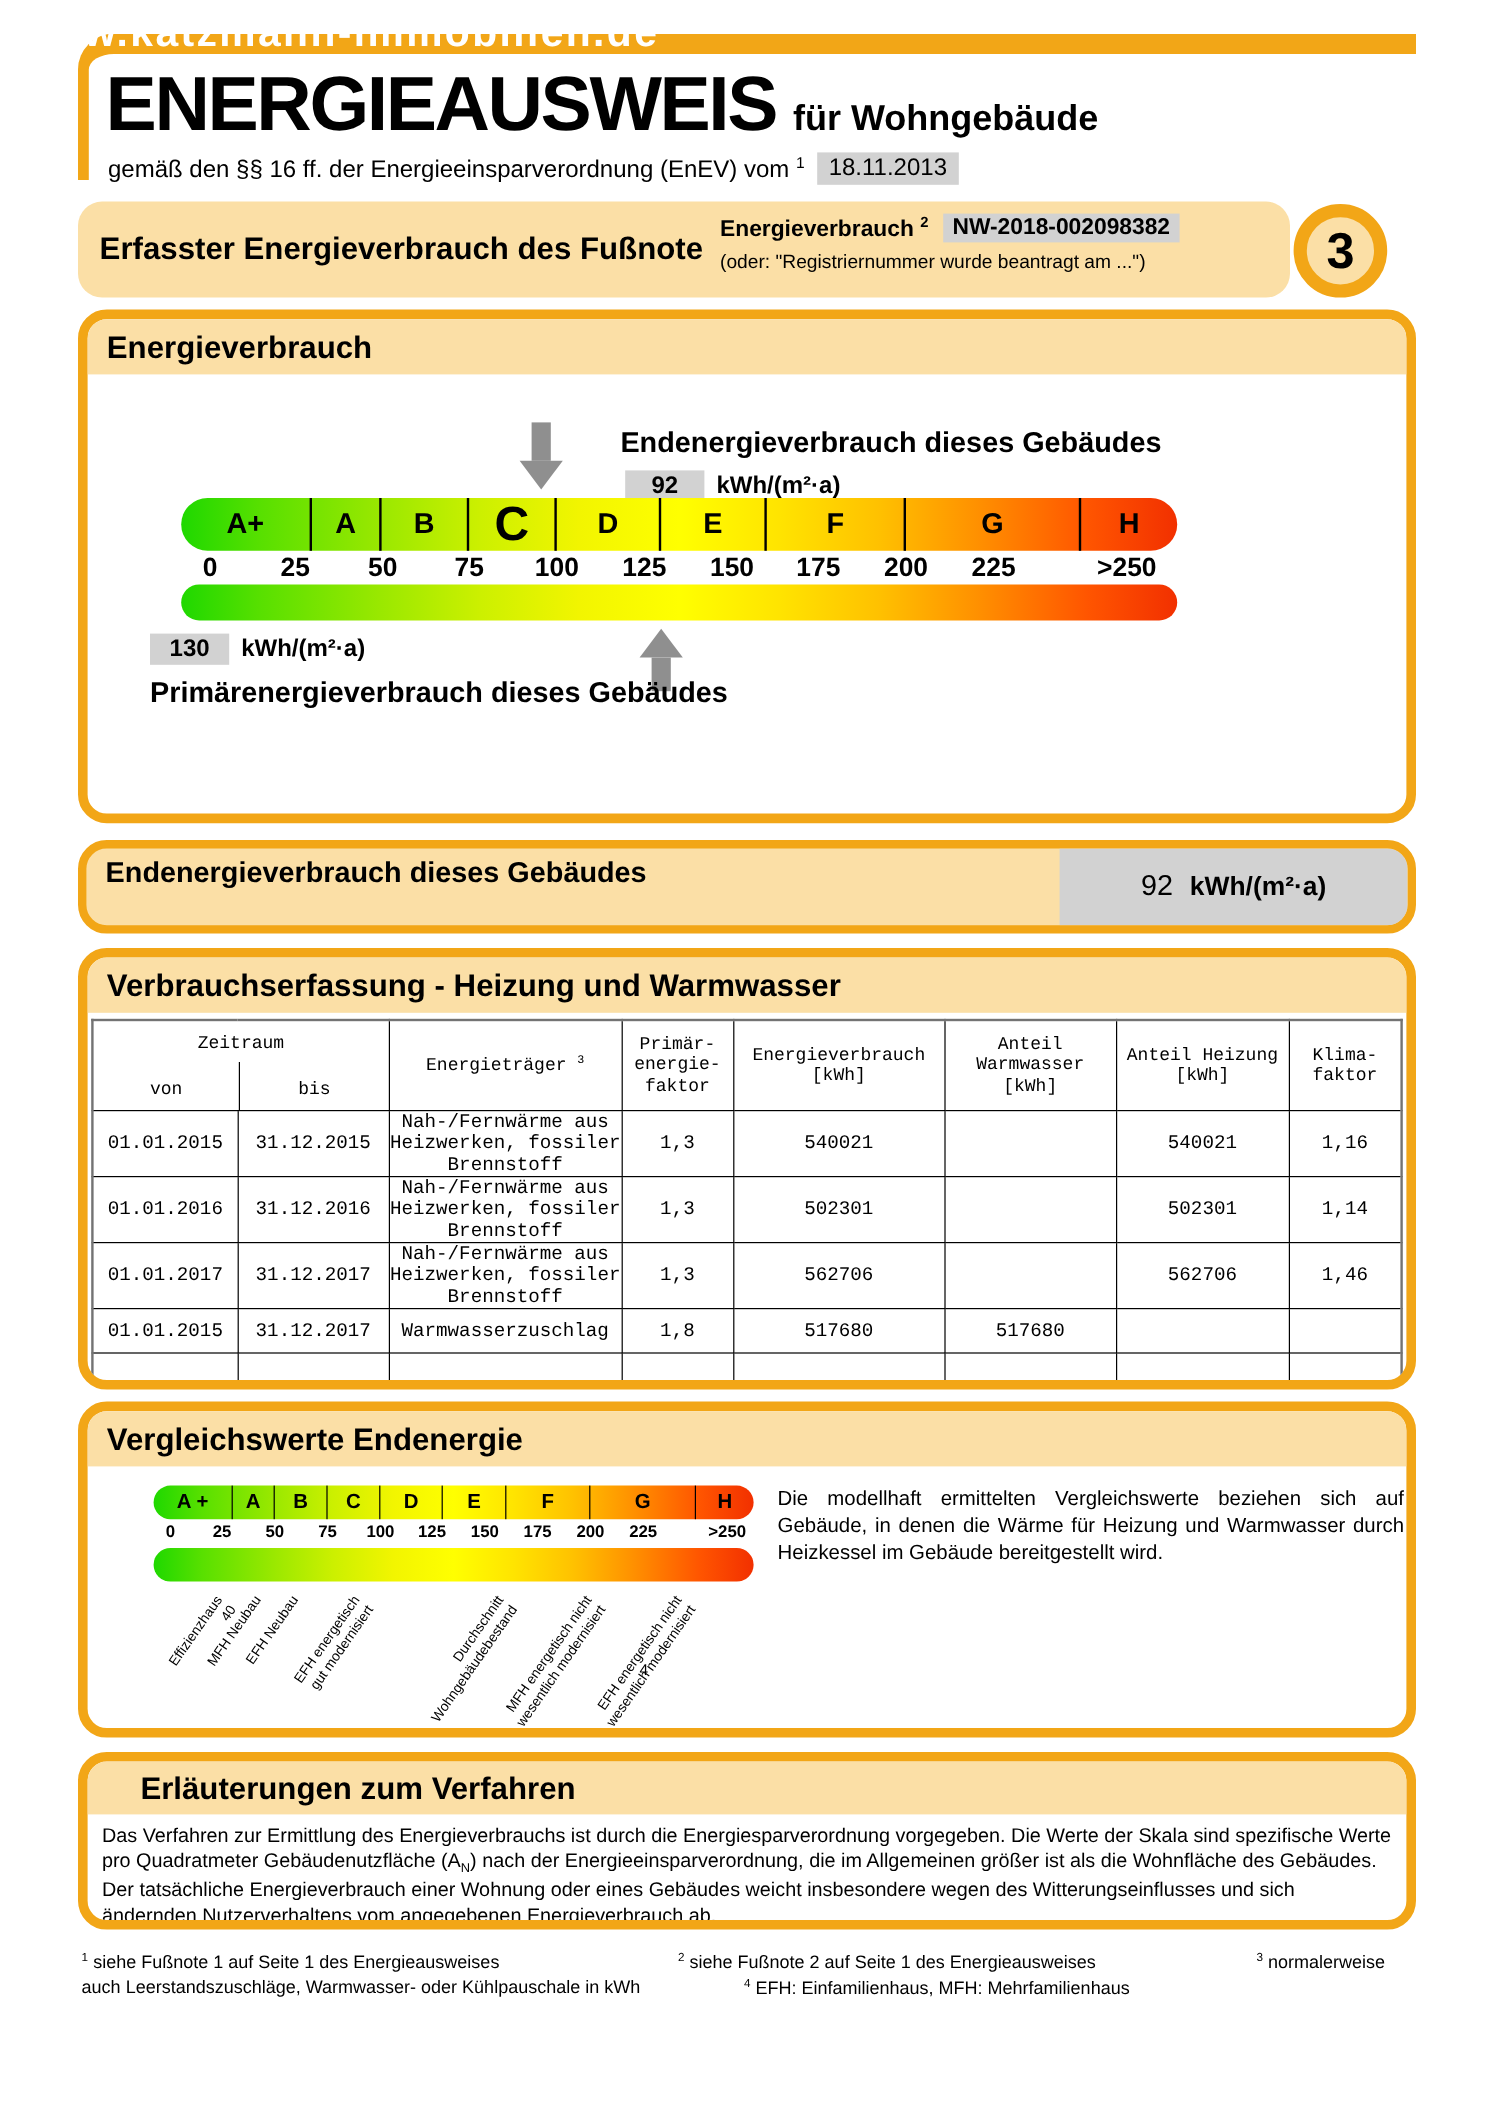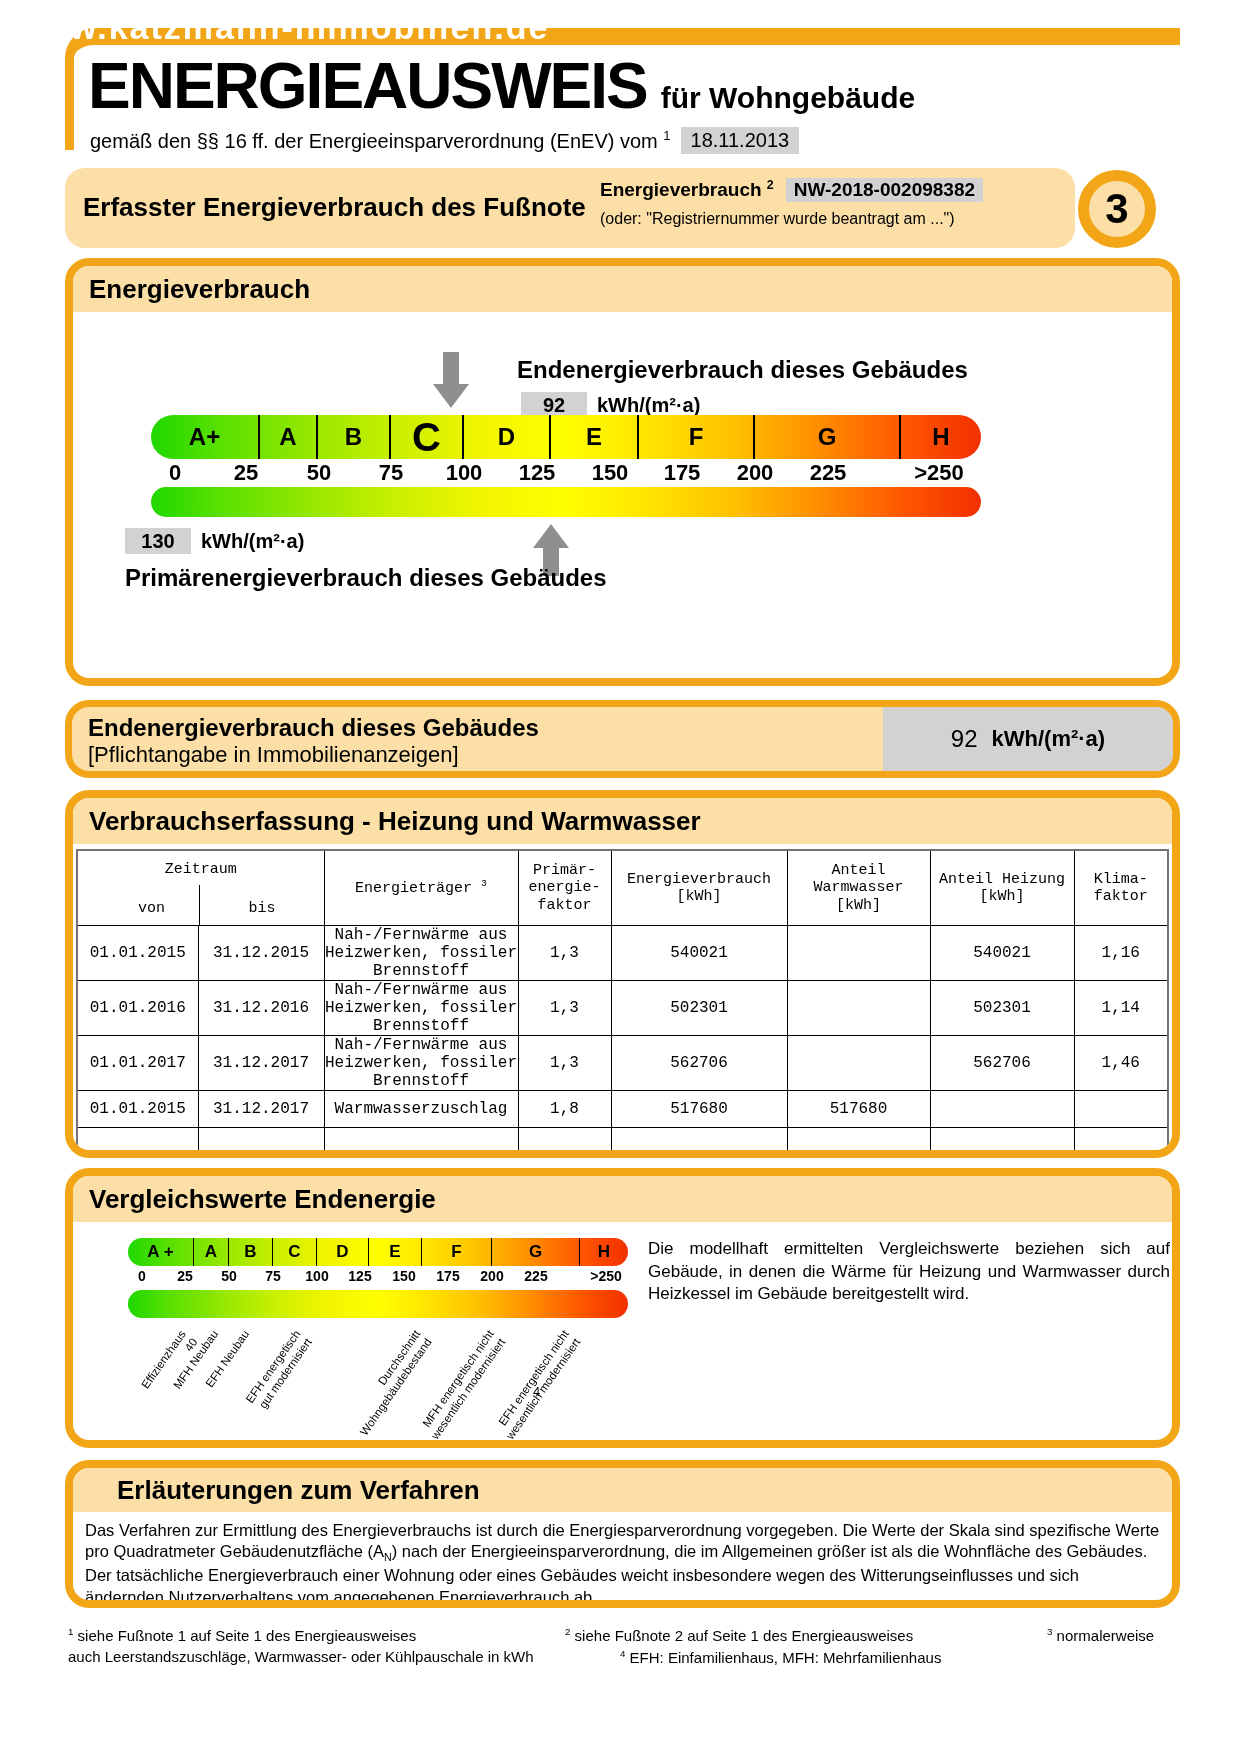--- a/index.html
+++ b/index.html
@@ -84,21 +84,21 @@
   table.vtab { border-collapse:collapse; table-layout:fixed; width:1091px; margin:5px 3px 0 3px;
                border:2px solid #737373;font-family:Liberation Mono, monospace; }
   table.vtab th, table.vtab td { border:1px solid #000; text-align:center; vertical-align:middle;
                font-weight:normal; overflow:hidden; }
   table.vtab th { height:74px; font-size:15px; line-height:1.15; }
   table.vtab td { height:37px; font-size:16px; }
   .prel { white-space:pre-line; }
   .zr-wrap { position:relative; height:74px; }
   .zr-top { position:absolute; left:0; right:0; top:10px; font-size:15px; }
   .zr-div { position:absolute; left:121px; top:34px; bottom:0; width:1px; background:#000; }
-  .zr-von { position:absolute; left:0; width:121px; bottom:8px; font-size:15px;margin-left:13px; }
+  .zr-von { position:absolute; left:0; width:121px; bottom:8px; font-size:15px; }
   .zr-bis { position:absolute; left:121px; width:126px; bottom:8px; font-size:15px; }
   td.tiny { font-size:8.5px; }
 
   
   #comp-box { top:1168px; height:280px; }
   #comp-box .content { height:218px; }
   .sscale { position:absolute; left:55px; top:16px; width:500px; }
   .sletters { display:flex; height:28px; border-radius:14px; }
   .sletters .seg { border-right:1.5px solid #000; display:flex; align-items:center;
                    justify-content:center; font-size:17px; font-weight:bold; }
@@ -204,21 +204,20 @@
         <span class="value-chip">130</span>
         <span class="unit">kWh/(m²·a)</span>
       </div>
       <div class="primary-label">Primärenergieverbrauch dieses Gebäudes</div>
     </div>
   </div>
 
   <div class="obox" id="mand-box">
     <div class="mand-text">
       <div class="mand-title">Endenergieverbrauch dieses Gebäudes</div>
-      <div class="mand-sub">[Pflichtangabe in Immobilienanzeigen]</div>
     </div>
     <div class="mand-value">
       <span class="v">92</span>
       <span class="u">kWh/(m²·a)</span>
     </div>
   </div>
 
   <div class="obox" id="table-box">
     <div class="band">Verbrauchserfassung - Heizung und Warmwasser</div>
     <div class="content">

